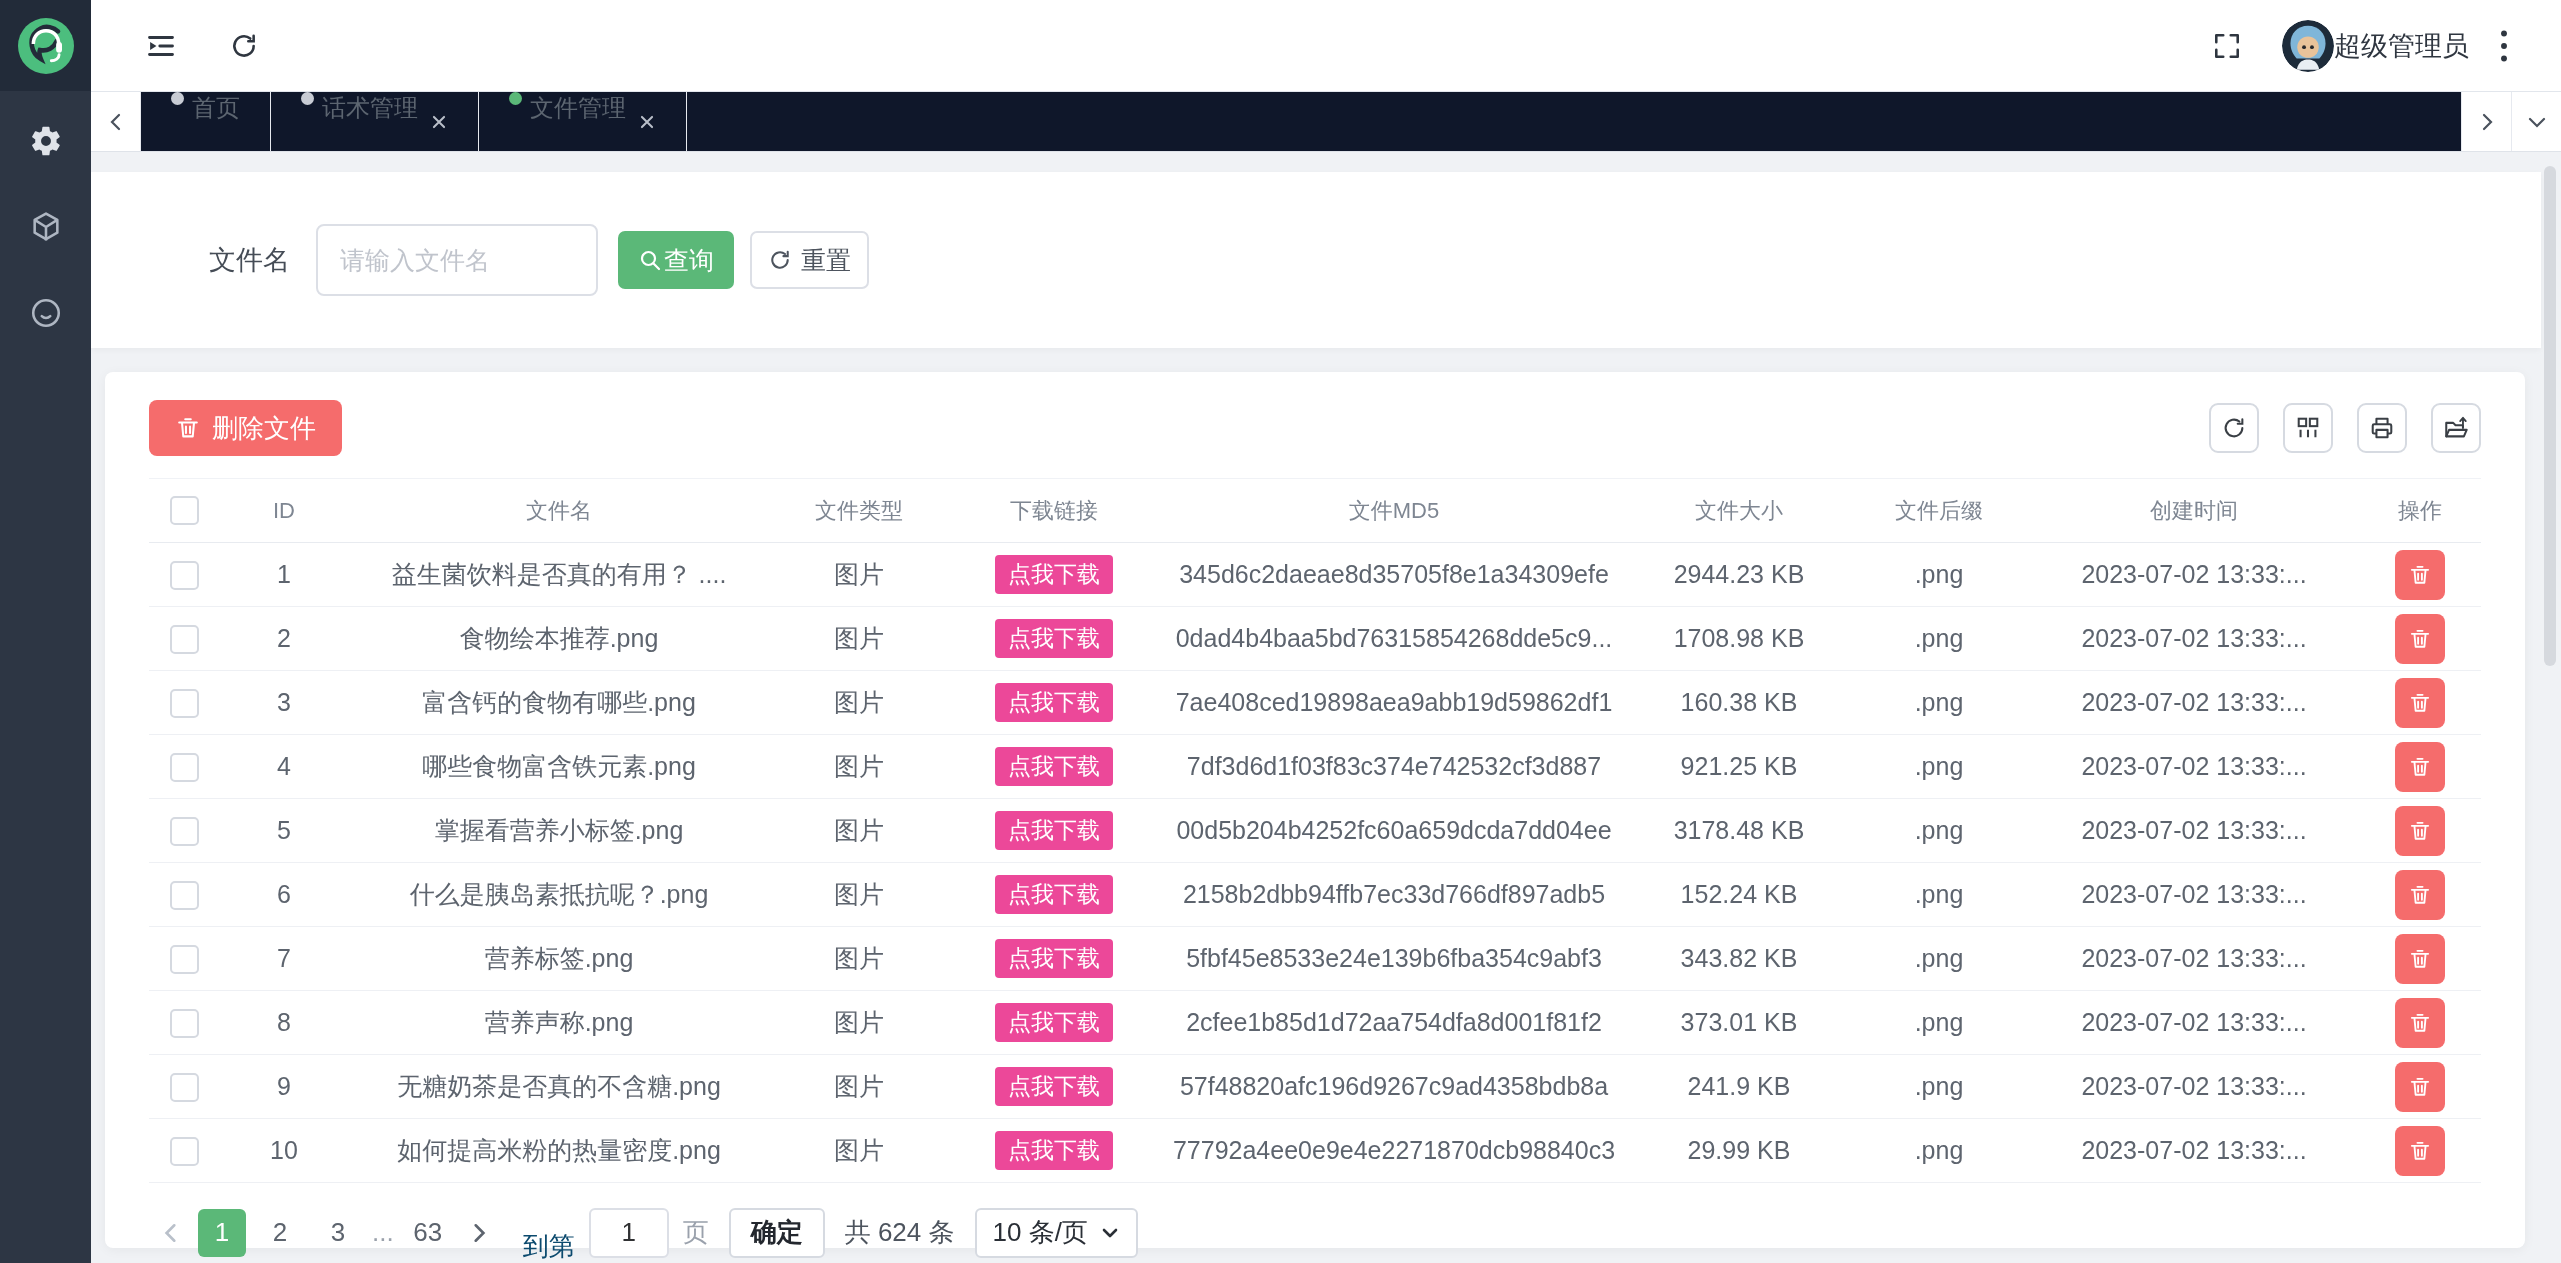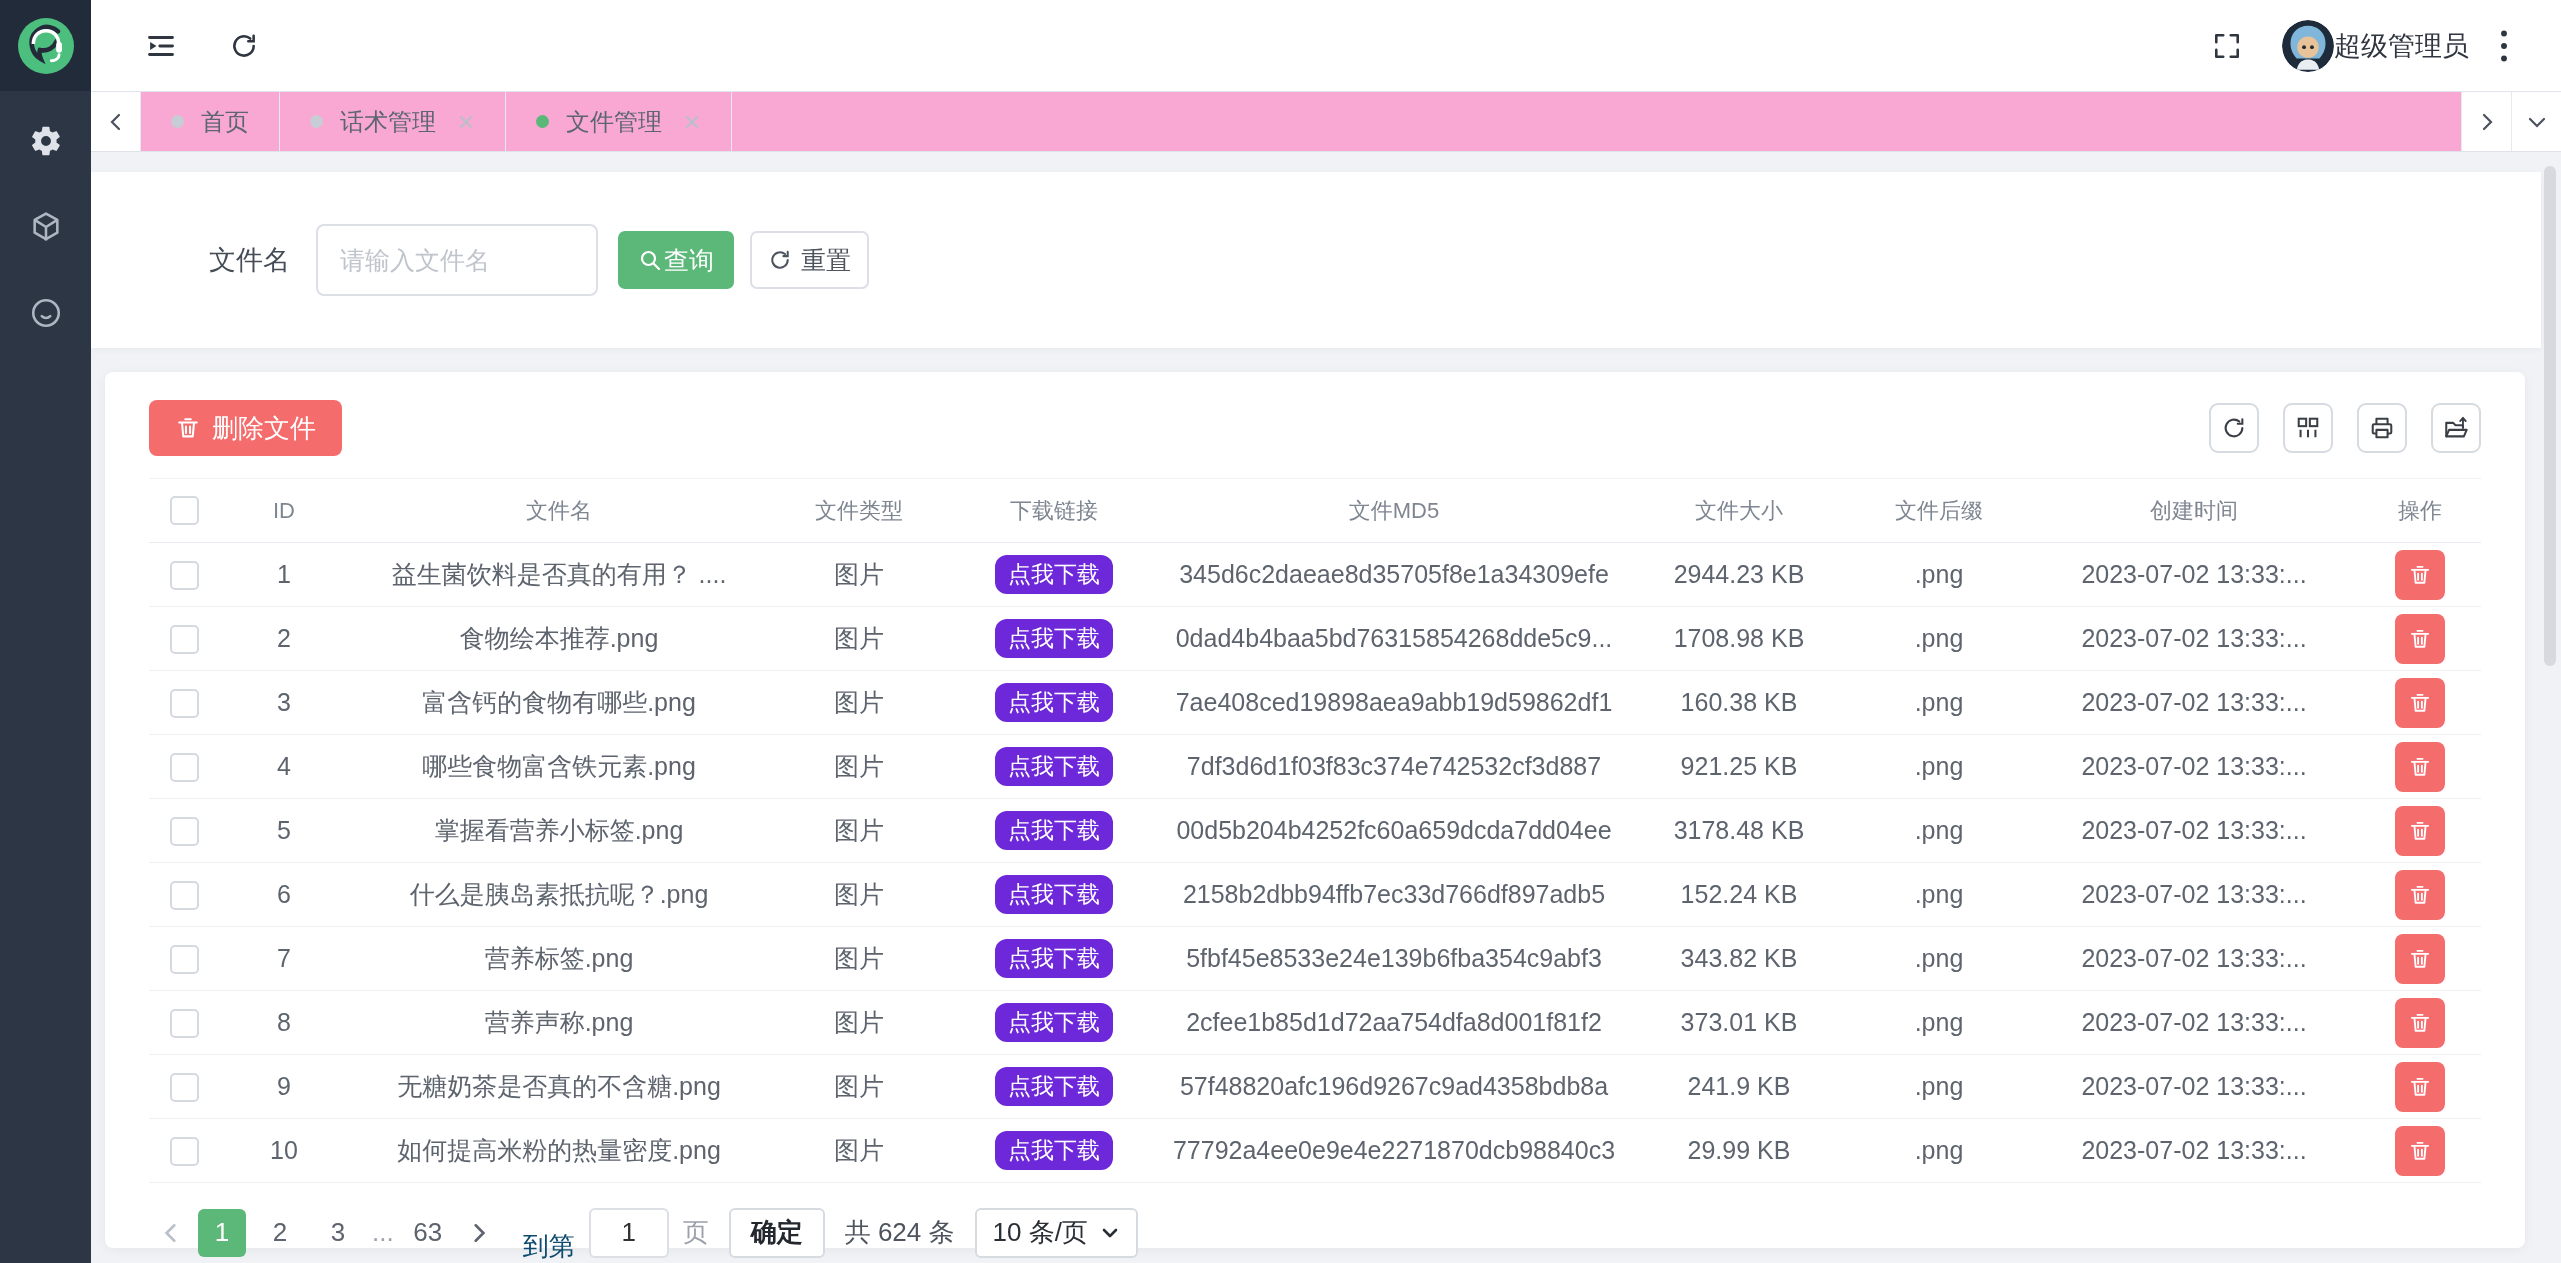--- a/index.html
+++ b/index.html
@@ -19,21 +19,21 @@
   .nav-icon { display:flex; align-items:center; justify-content:center; color:#2f3640; cursor:pointer; background:none; border:none; padding:0; }
   .nav-left-gap { margin-left:52px; }
   .nav-spacer { flex:1; }
   .avatar { width:52px; height:52px; border-radius:50%; overflow:hidden; margin-left:40px; flex:none; }
   .username { font-size:27px; color:#2f3640; }
   .kebab { margin-left:30px; }
   
   .tabbar { height:60px; background:#fff; border-bottom:1px solid #dfe3e9; display:flex; align-items:stretch; flex:none; }
   .tab-nav-btn { width:50px; display:flex; align-items:center; justify-content:center; color:#6a7280; border-right:1px solid #e6e9ef; cursor:pointer; background:#fff; border-top:none;border-bottom:none;border-left:none; }
   .tab-nav-btn.right { border-right:none; border-left:1px solid #e6e9ef; }
-  .tab { display:flex; align-items:center; gap:17px; padding:0 30px; border-right:1px solid #e6e9ef; font-size:24px; color:#5c6570; cursor:pointer; background:#f9a8d4; }
+  .tab { display:flex; gap:8px; padding:0 30px; border-right:1px solid #e6e9ef; font-size:24px; color:#5c6570; cursor:pointer; background:#0f172a; }
   .tab .dot { width:13px; height:13px; border-radius:50%; background:#c8ccd4; flex:none; }
   .tab.active .dot { background:#5BB878; }
   .tab .x { color:#b9bfc9; margin-left:4px; display:flex; align-items:center; }
   .tab-spacer { flex:1; border-right:none; }
   
   .content { flex:1; padding-top:20px; position:relative; overflow:hidden; background:#f0f2f5; }
   .search-card { margin-right:20px; background:#fff; height:176px; display:flex; align-items:center; padding-left:118px; box-shadow:0 2px 6px rgba(0,0,0,0.04); }
   .search-label { font-size:27px; color:#454c56; margin-right:26px; }
   .search-input { width:282px; height:72px; border:2px solid #dcdfe6; border-radius:8px; font-size:25px; padding:0 22px; color:#606266; outline:none; font-family:inherit; }
   .search-input::placeholder { color:#c0c4cc; }
@@ -42,21 +42,21 @@
   .table-card { margin:24px 36px 0 14px; background:#fff; border-radius:8px; padding:28px 44px 6px; height:876px; box-shadow:0 2px 12px rgba(0,0,0,0.05); }
   .card-toolbar { display:flex; align-items:center; }
   .btn-delete { height:56px; padding:0 26px; background:#F56C6C; color:#fff; border:none; border-radius:8px; font-size:26px; display:inline-flex; align-items:center; gap:11px; cursor:pointer; font-family:inherit; }
   .tool-btns { margin-left:auto; display:flex; gap:24px; }
   .icon-btn { width:50px; height:50px; border:2px solid #d6dae1; border-radius:9px; background:#fff; color:#3a3f45; display:flex; align-items:center; justify-content:center; cursor:pointer; }
   
   table { width:100%; border-collapse:collapse; table-layout:fixed; margin-top:22px; }
   thead th { height:64px; font-weight:400; font-size:22px; color:#7e8692; border-top:1px solid #f0f2f6; border-bottom:1px solid #e8ebf0; padding:0 6px; overflow:hidden; white-space:nowrap; }
   tbody td { height:64px; font-size:25px; color:#5d646e; text-align:center; border-bottom:1px solid #eef0f4; padding:0 6px; overflow:hidden; white-space:nowrap; text-overflow:ellipsis; }
   .cb { display:inline-block; width:29px; height:29px; border:2px solid #d5d9e0; border-radius:5px; background:#fff; vertical-align:middle; cursor:pointer; }
-  .badge { display:inline-block; background:#6d28d9; color:#fff; font-size:23px; line-height:1; padding:8px 13px; border-radius:12px; cursor:pointer; }
+  .badge { display:inline-block; background:#ec4899; color:#fff; font-size:23px; line-height:1; padding:8px 13px; border-radius:4px; cursor:pointer; }
   .trash-btn { width:50px; height:50px; background:#F56C6C; border:none; border-radius:8px; color:#fff; display:inline-flex; align-items:center; justify-content:center; cursor:pointer; vertical-align:middle; }
   
   .pagination { display:flex; align-items:center; margin-top:18px; font-size:26px; color:#5d646e; }
   .pg-arrow { color:#b9c0ca; width:44px; display:flex; align-items:center; justify-content:center; background:none; border:none; cursor:pointer; }
   .pg-num { min-width:48px; height:48px; display:flex; align-items:center; justify-content:center; border-radius:6px; margin:0 5px; cursor:pointer; background:none; border:none; font-size:26px; color:#5d646e; font-family:inherit; }
   .pg-num.active { background:#5BB878; color:#fff; }
   .pg-dots { color:#9aa1ab; margin:0 5px; }
   .jump-label { color:#0c4a6e; margin-left:22px;margin-top:28px; }
   .jump-input { width:80px; height:50px; border:2px solid #dcdfe6; border-radius:6px; text-align:center; font-size:26px; color:#303133; margin:0 14px; outline:none; font-family:inherit; }
   .jump-suffix { color:#9aa1ac; }

